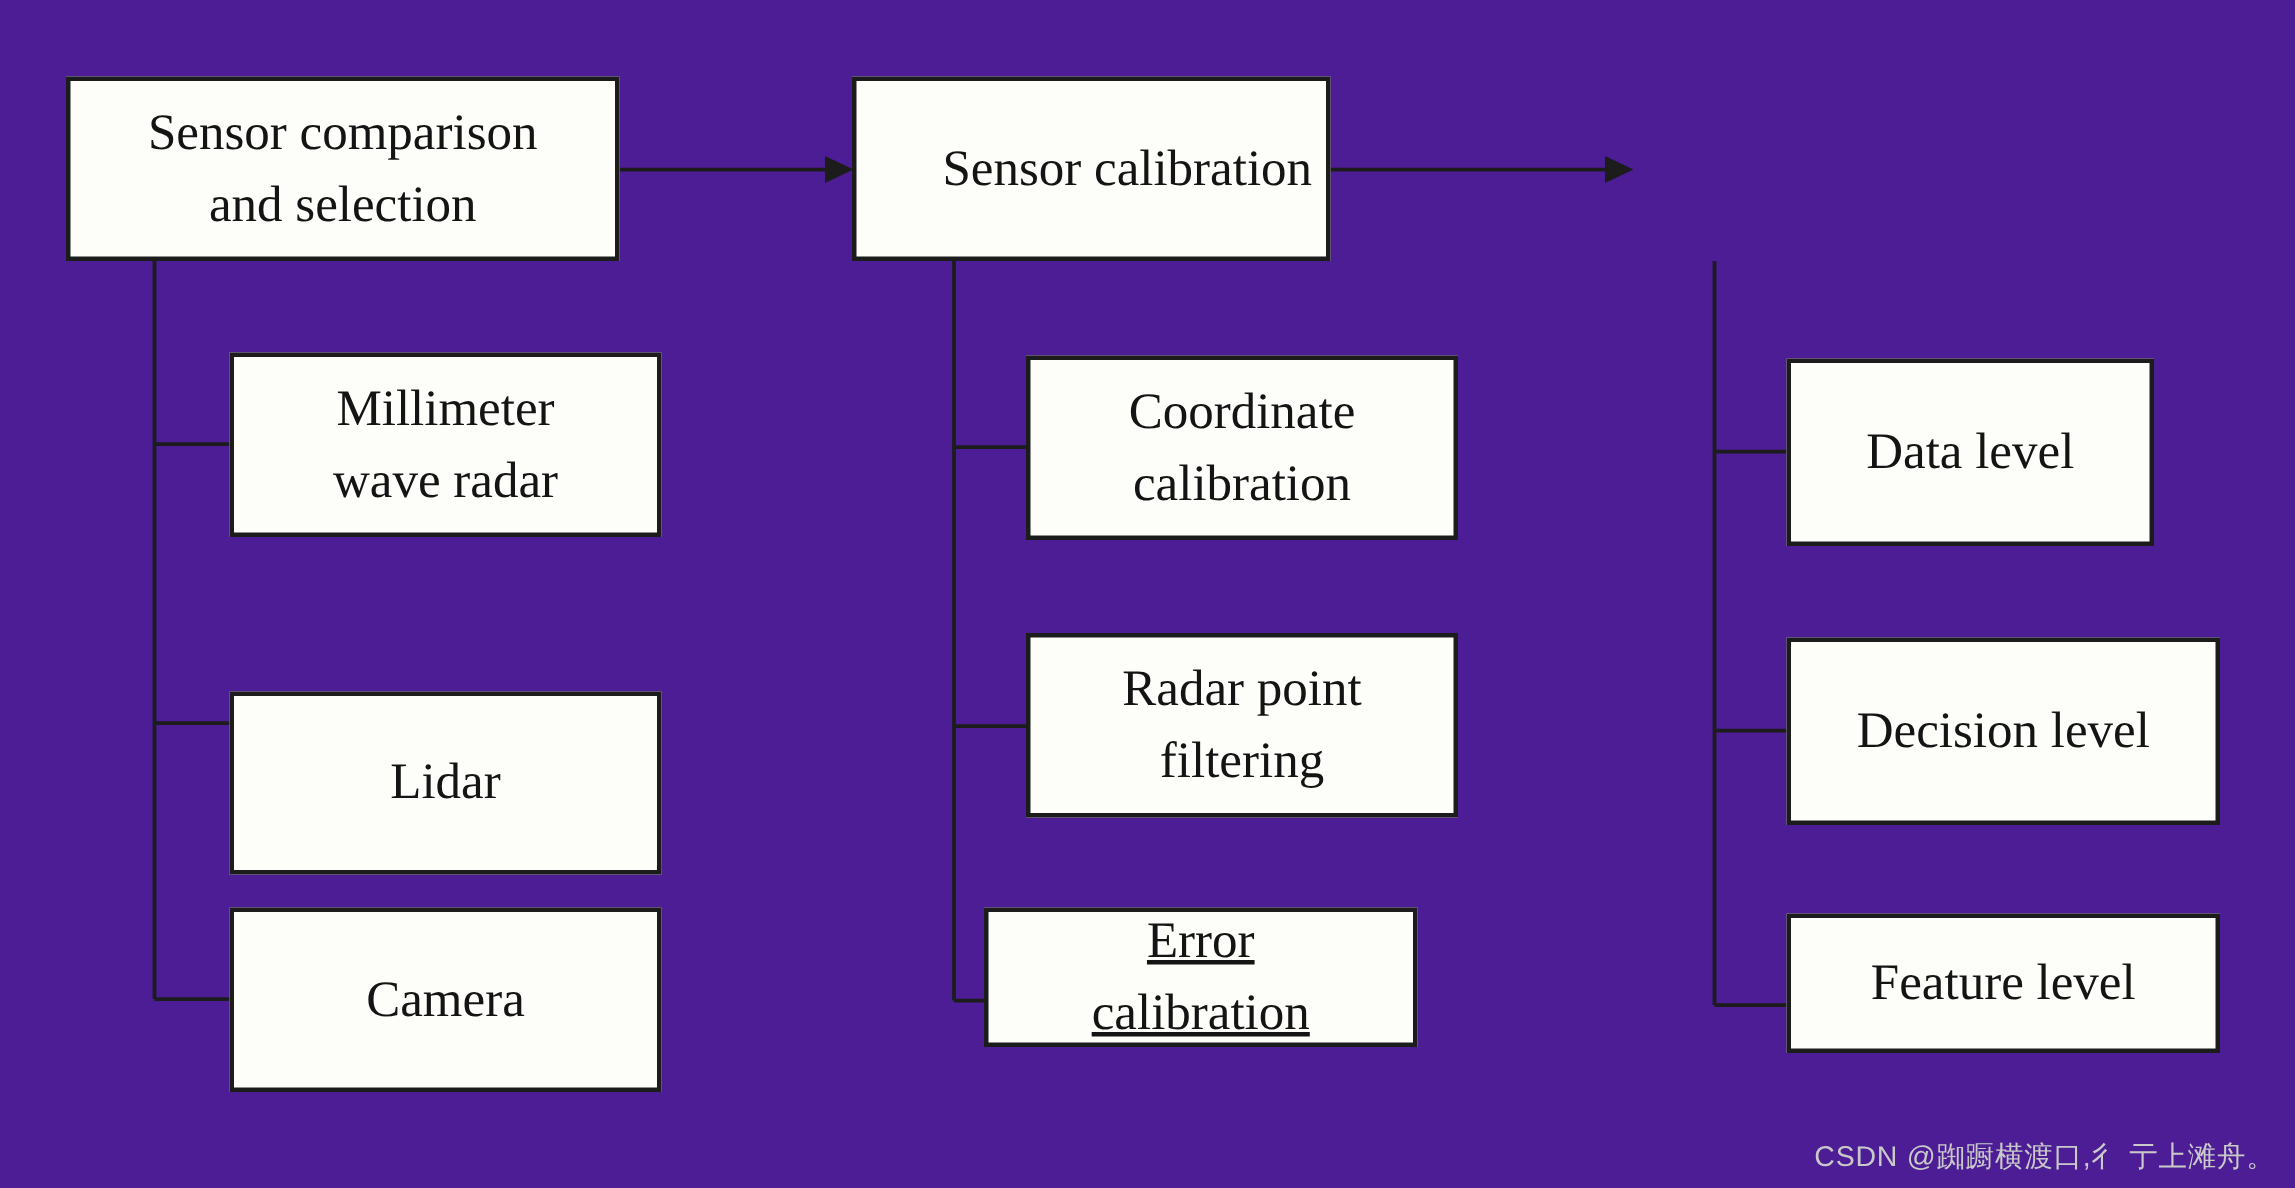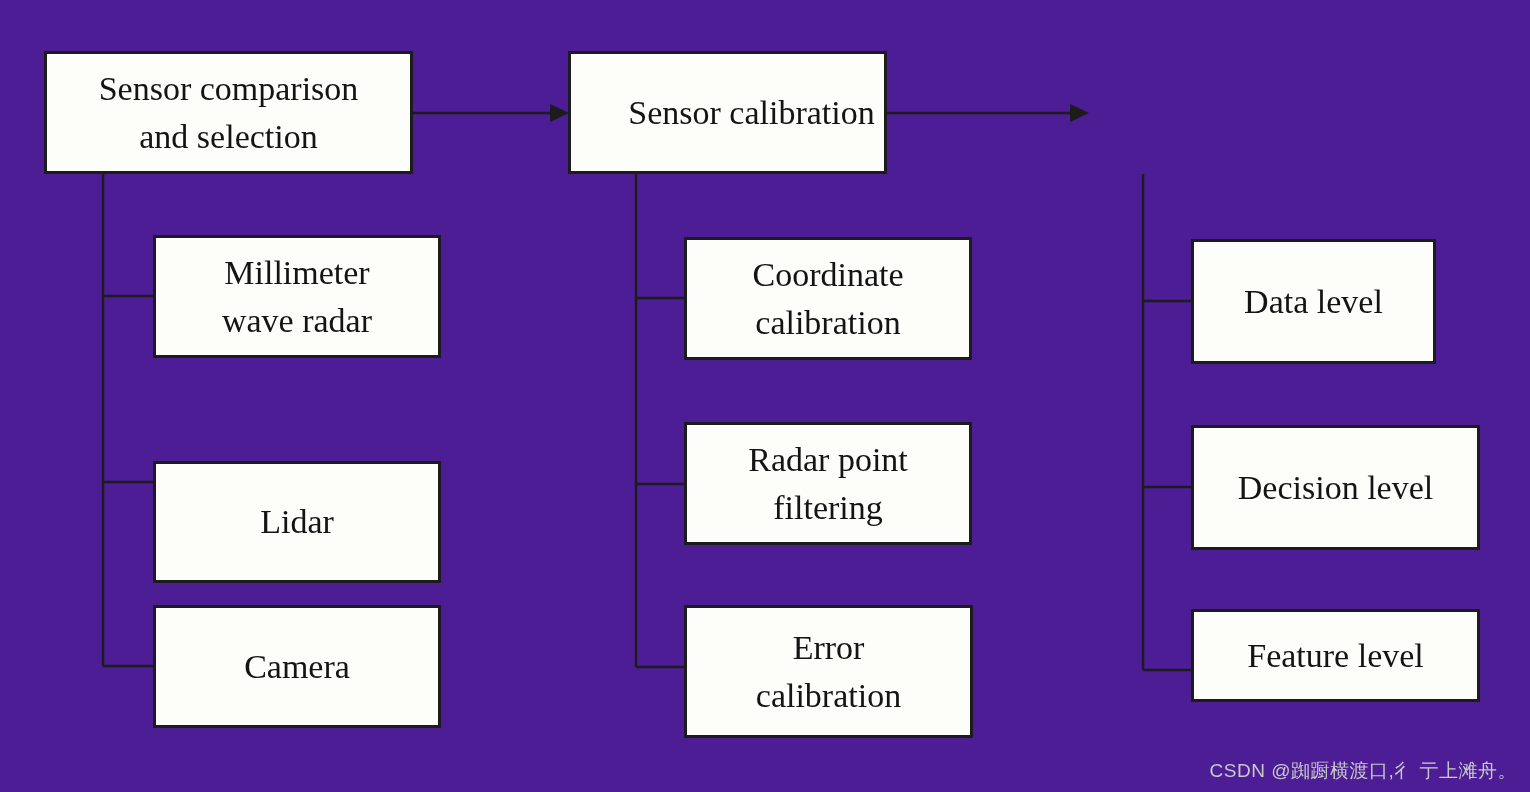--- a/index.html
+++ b/index.html
@@ -93,21 +93,21 @@
 
   <div class="box" style="left:568px; top:51px; width:319px; height:123px;padding-left:48px;">
     <span class="lbl">Sensor calibration</span>
   </div>
   <div class="box wrap2" style="left:684px; top:237px; width:288px; height:123px;text-align:center;">
     <span class="lbl">Coordinate calibration</span>
   </div>
   <div class="box wrap2" style="left:684px; top:422px; width:288px; height:123px;">
     <span class="lbl">Radar point filtering</span>
   </div>
-  <div class="box wrap2" style="left:684px; top:605px; width:289px; height:133px;">
+  <div class="box wrap2" style="left:656px; top:605px; width:289px; height:93px;text-decoration:underline;">
     <span class="lbl">Error calibration</span>
   </div>
 
   <div class="box" style="left:1191px; top:239px; width:245px; height:125px;">
     <span class="lbl">Data level</span>
   </div>
   <div class="box" style="left:1191px; top:425px; width:289px; height:125px;">
     <span class="lbl">Decision level</span>
   </div>
   <div class="box" style="left:1191px; top:609px; width:289px; height:93px;">

